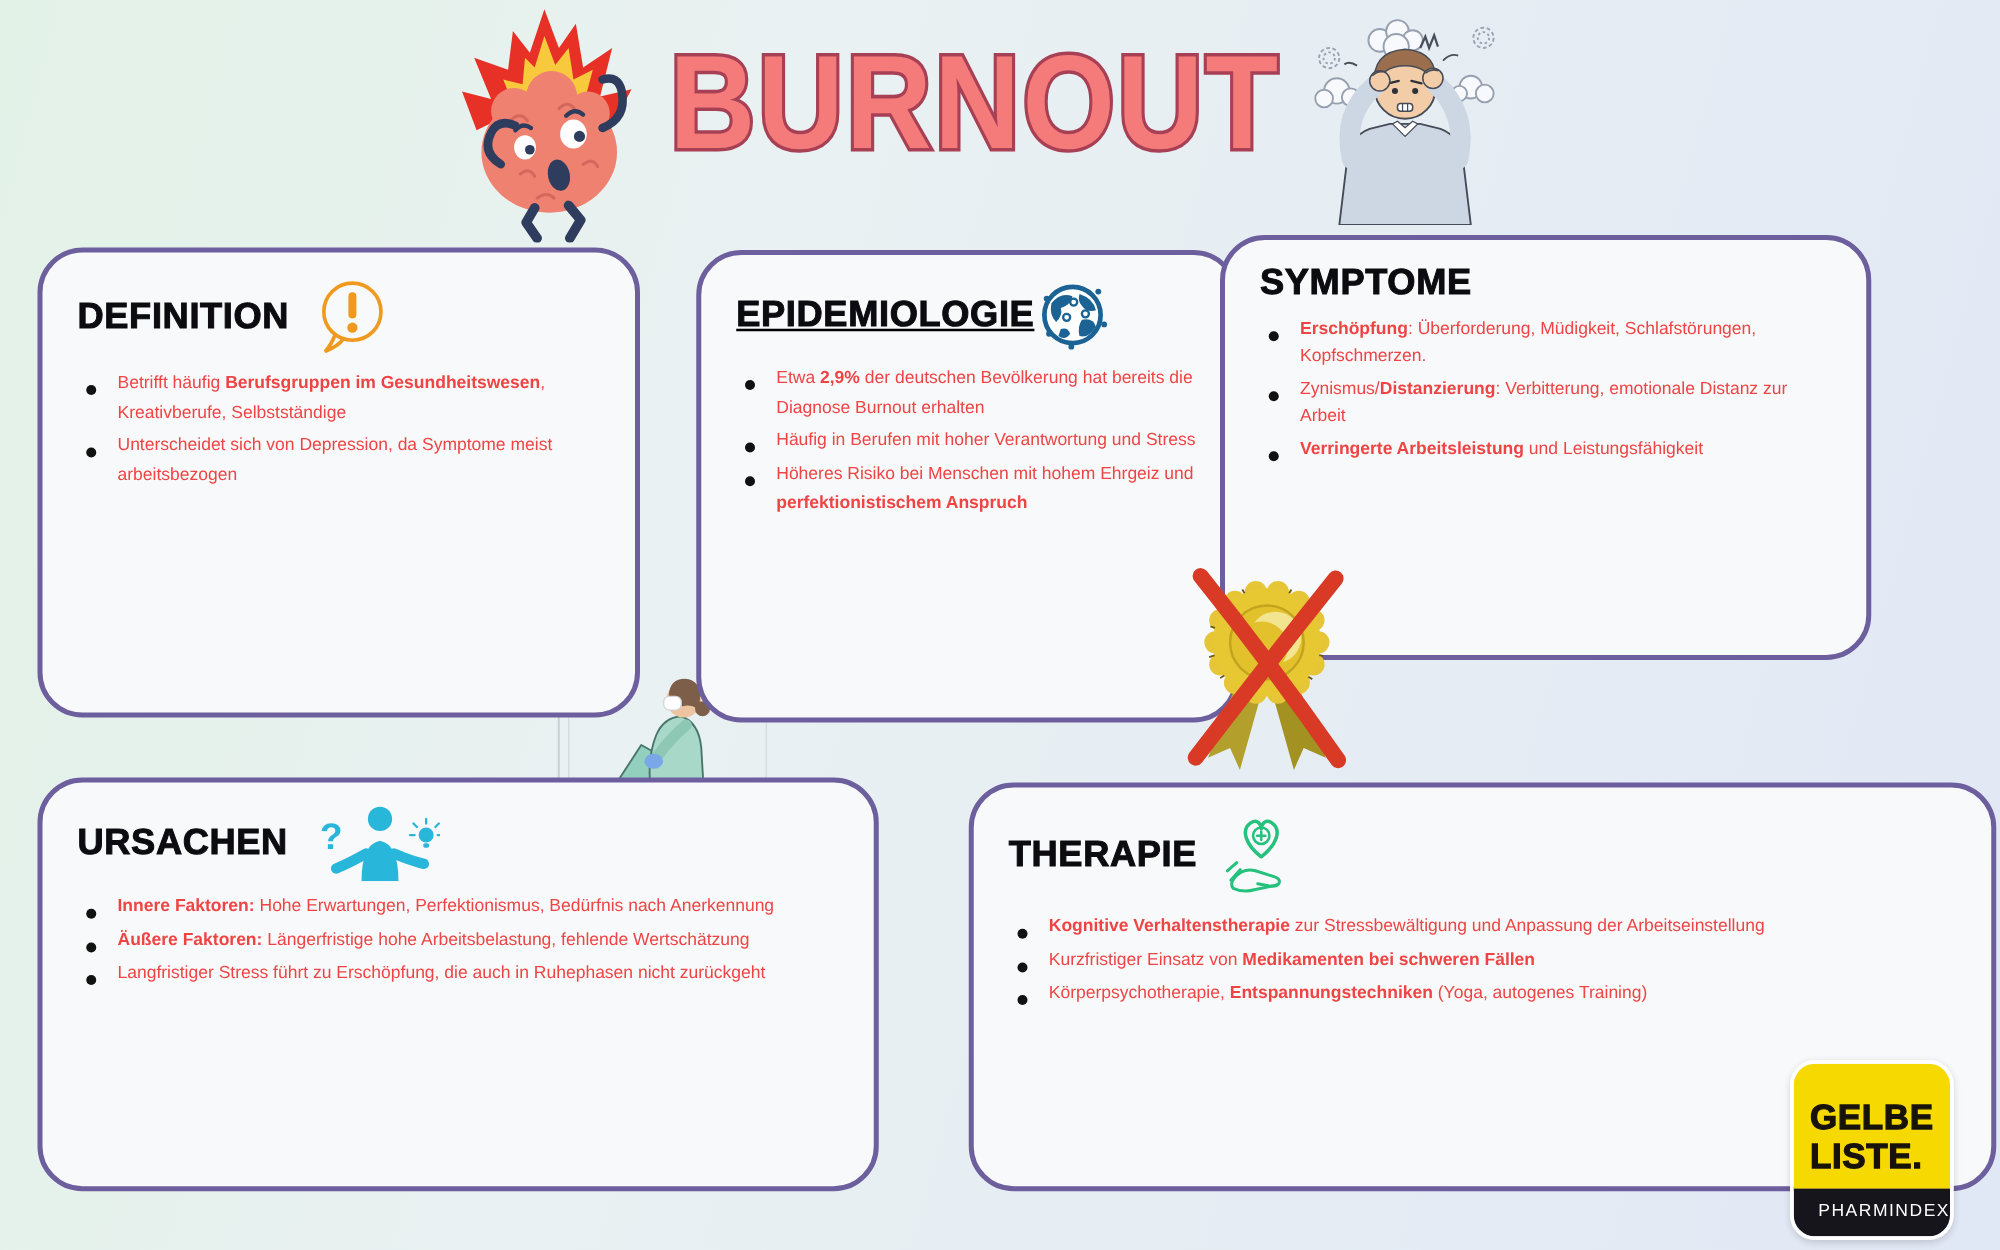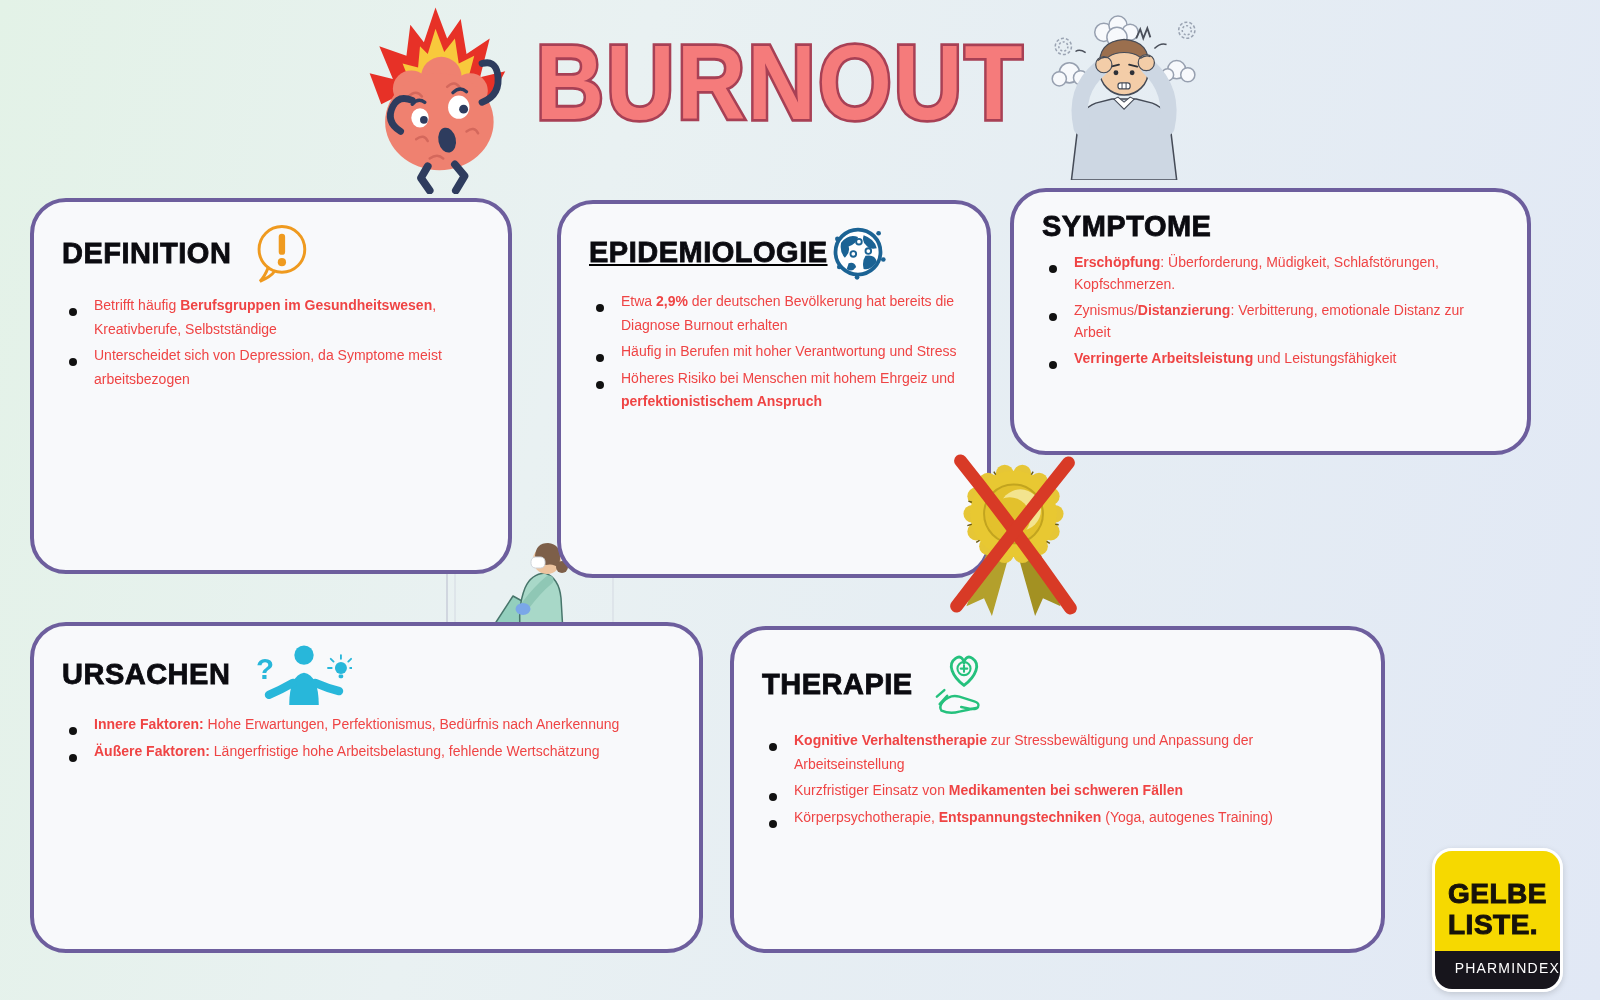--- a/index.html
+++ b/index.html
@@ -21,23 +21,23 @@
   }
   .box {
     position: absolute; z-index: 2;
     background: #f8f9fb;
     border: 4px solid #6d5e9d;
     border-radius: 36px;
     padding: 18px 26px 10px 28px;
   }
   .box-definition   { left: 30px;   top: 198px; width: 482px; height: 376px; }
   .box-epidemiologie{ left: 557px;  top: 200px; width: 434px; height: 378px; }
-  .box-symptome     { left: 1010px; top: 188px; width: 521px; height: 267px; }
+  .box-symptome     { left: 976px; top: 188px; width: 521px; height: 340px; }
   .box-ursachen     { left: 30px;   top: 622px; width: 673px; height: 331px; }
-  .box-therapie     { left: 730px;  top: 626px; width: 655px; height: 327px; }
+  .box-therapie     { left: 775px;  top: 626px; width: 822px; height: 327px; }
   .hrow { display: flex; align-items: center; gap: 18px; margin-bottom: 6px; }
   .hrow h2 {
     font-size: 29px; font-weight: 700; letter-spacing: .5px; color: #0b0b10;
     -webkit-text-stroke: .8px #0b0b10;
   }
   .box ul { list-style: none; margin-top: 8px; }
   .box li {
     position: relative; padding-left: 32px;
     font-size: 14px; line-height: 1.68; color: #ef4444; margin-bottom: 3px;
   }
@@ -250,20 +250,21 @@
         <path d="M36,66 Q36,34 52,31 Q68,34 68,66 Z" fill="#28b7da"></path>
         <path d="M40,42 Q26,50 14,55 M64,42 Q78,48 90,51" stroke="#28b7da" stroke-width="9" fill="none" stroke-linecap="round"></path>
         <circle cx="92" cy="26" r="6.5" fill="#28b7da"></circle>
         <rect x="89.5" y="33" width="5" height="4" rx="1.5" fill="#28b7da"></rect>
         <path d="M92,16 v-4 M84,19 l-3,-3 M100,19 l3,-3 M82,26 h-4 M102,26 h4" stroke="#28b7da" stroke-width="2" stroke-linecap="round"></path>
       </svg>
     </div>
     <ul>
         <li><b>Innere Faktoren:</b><span> Hohe Erwartungen, Perfektionismus, Bedürfnis nach Anerkennung</span></li>
         <li><b>Äußere Faktoren:</b><span> Längerfristige hohe Arbeitsbelastung, fehlende Wertschätzung</span></li>
+        <li><span>Langfristiger Stress führt zu Erschöpfung, die auch in Ruhephasen nicht zurückgeht</span></li>
       </ul>
   </section>
 
   <section class="box box-therapie">
     <div class="hrow" style="gap:22px;">
       <h2>THERAPIE</h2>
       <svg viewBox="0 0 62 78" width="58" height="73">
         <g stroke="#25c17d" fill="none" stroke-linecap="round" stroke-linejoin="round">
           <path stroke-width="3" d="M31,40 C18,30 13,17 22,11 C28,7 31,13 31,16 C31,13 34,7 40,11 C49,17 44,30 31,40 Z"></path>
           <circle cx="31" cy="22" r="7" stroke-width="2.2"></circle>

